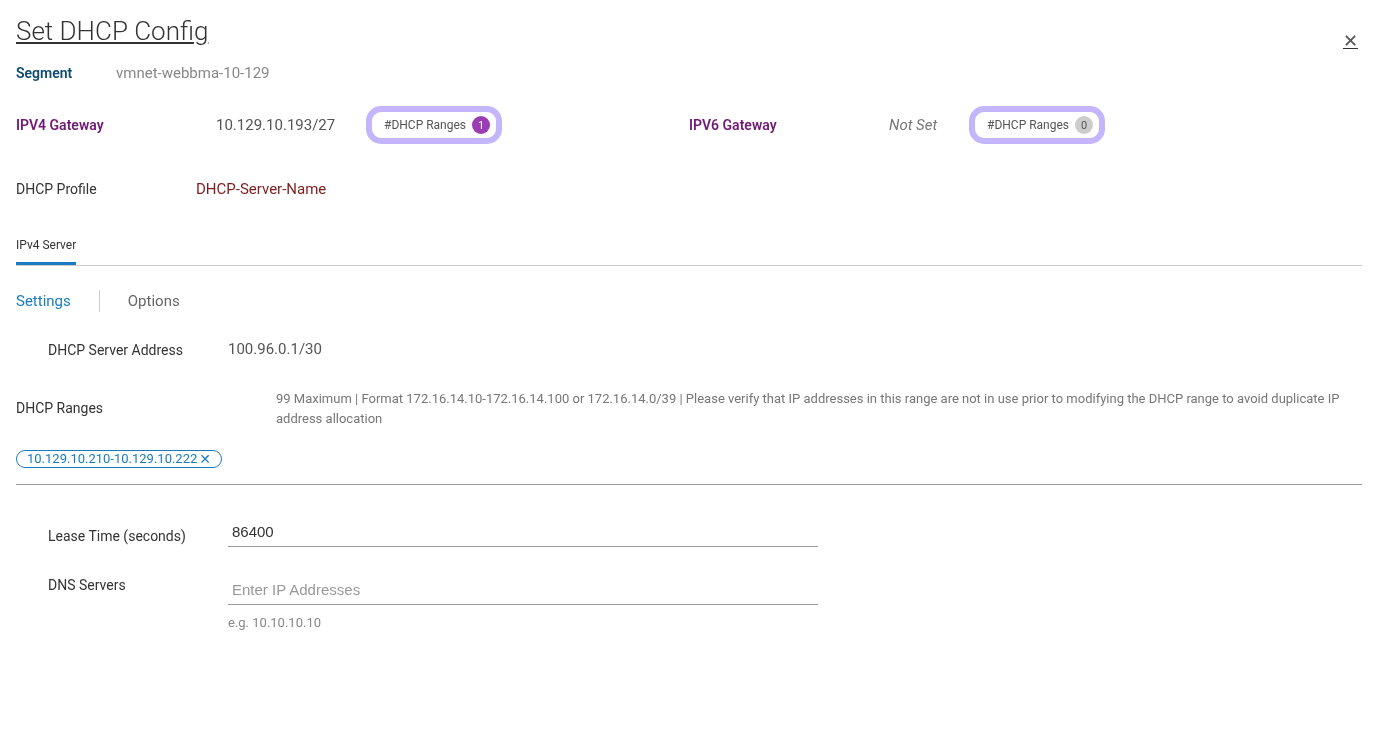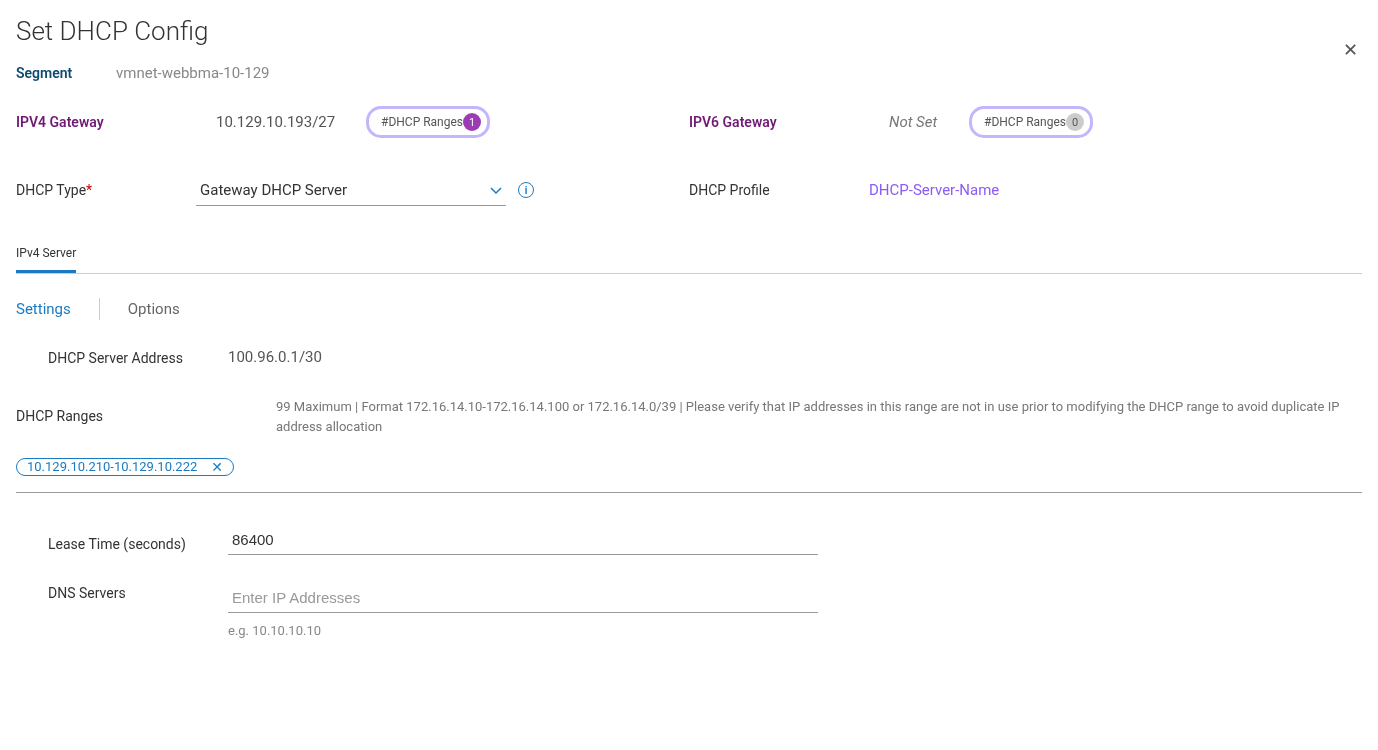--- a/index.html
+++ b/index.html
@@ -10,21 +10,22 @@
     body {
       font-family: -apple-system, BlinkMacSystemFont, "Segoe UI", Roboto, Helvetica, Arial, sans-serif;
       background: #fff;
       color: #333;
       padding: 16px;
       width: 1378px;
     }
     .header {
       display: flex;
       justify-content: space-between;
-      align-items: flex-end;
+      align-items: center;
+      text-decoration: underline;
     }
     .title {
       font-size: 26px;
       font-weight: 300;
       color: #333;
       margin-bottom: 18px;
     }
     .close-btn {
       font-size: 18px;
       color: #555;
@@ -64,27 +65,28 @@
     .gateway-value {
       font-size: 15px;
       color: #555;
       width: 150px;
     }
     .gateway-value.notset {
       font-style: italic;
       color: #777;
     }
     .ranges-badge {
-      border: 3px solid #c4b5fd;
+      border: 6px solid #c4b5fd;
       border-radius: 15px;
       padding: 4px 6px 4px 12px;
       font-size: 12px;
       color: #555;
       display: flex;
       align-items: center;
+      gap: 6px;
       cursor: pointer;
       justify-content: space-between;
     }
     .badge-count {
       background: #9b3cb5;
       color: #fff;
       width: 18px;
       height: 18px;
       border-radius: 9px;
       display: flex;
@@ -135,21 +137,21 @@
       color: #1a7bc2;
       font-size: 10px;
       font-weight: bold;
       display: flex;
       align-items: center;
       justify-content: center;
       cursor: pointer;
     }
     .profile-value {
       font-size: 15px;
-      color: #8b5cf6;
+      color: #7f1d1d;
     }
     .main-tabs {
       border-bottom: 1px solid #ccc;
       display: flex;
       margin-bottom: 24px;
     }
     .main-tab {
       padding: 10px 0;
       margin-right: 24px;
       font-size: 12px;
@@ -216,21 +218,21 @@
       margin-bottom: 32px;
     }
     .range-tag {
       display: inline-flex;
       align-items: center;
       border: 1px solid #1a7bc2;
       border-radius: 14px;
       padding: 0 10px;
       font-size: 13px;
       color: #1a7bc2;
-      gap: 14px;
+      gap: 2px;
     }
     .range-tag-x {
       color: #1a7bc2;
       cursor: pointer;
       font-size: 14px;
     }
     .input-field {
       border: none;
       border-bottom: 1px solid #999;
       padding: 6px 4px;
@@ -275,34 +277,20 @@
     <div class="gateway-value notset" style="width:80px">Not Set</div>
     <div class="ranges-badge">
       <span>#DHCP Ranges</span>
       <span class="badge-count" style="background:#ccc;color:#555">0</span>
     </div>
   </div>
 </div>
 
 <div class="config-row">
   <div class="config-group">
-    <div class="config-label">
-      <span>DHCP Type</span><span class="required">*</span>
-    </div>
-    <div class="dhcp-type-select">
-      <span class="select-text">Gateway DHCP Server</span>
-      <span class="chevron-down">
-        <svg width="12" height="8" viewBox="0 0 12 8">
-            <path d="M1 1 L6 6 L11 1" stroke="#1a7bc2" stroke-width="1.5" fill="none"></path>
-          </svg>
-      </span>
-    </div>
-    <div class="info-icon">i</div>
-  </div>
-  <div class="config-group">
     <div class="config-label">DHCP Profile</div>
     <div class="profile-value">DHCP-Server-Name</div>
   </div>
 </div>
 
 <div class="main-tabs">
   <div class="main-tab active">IPv4 Server</div>
 </div>
 
 <div class="sub-tabs">

